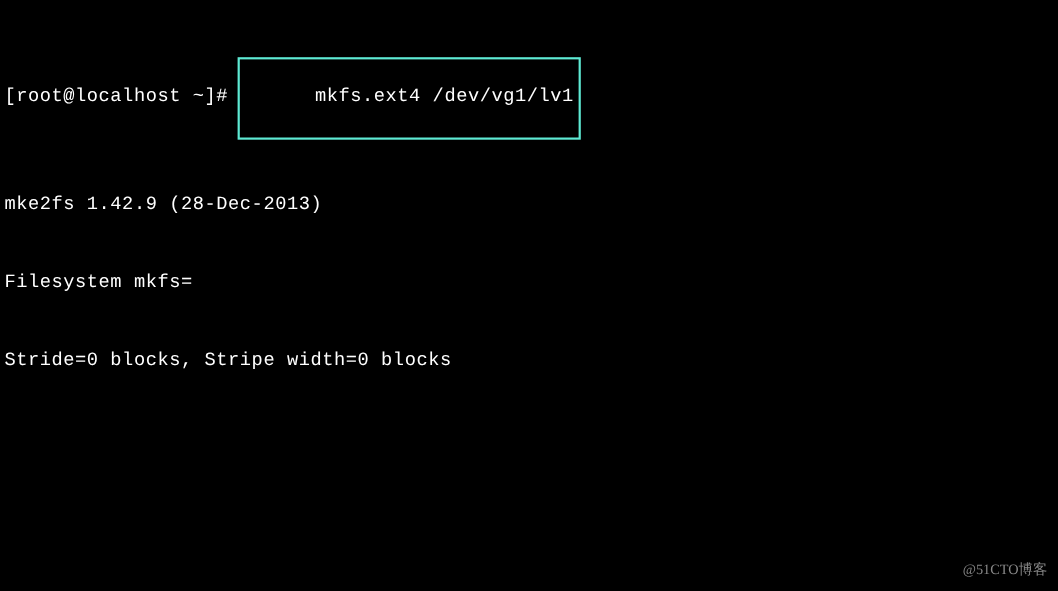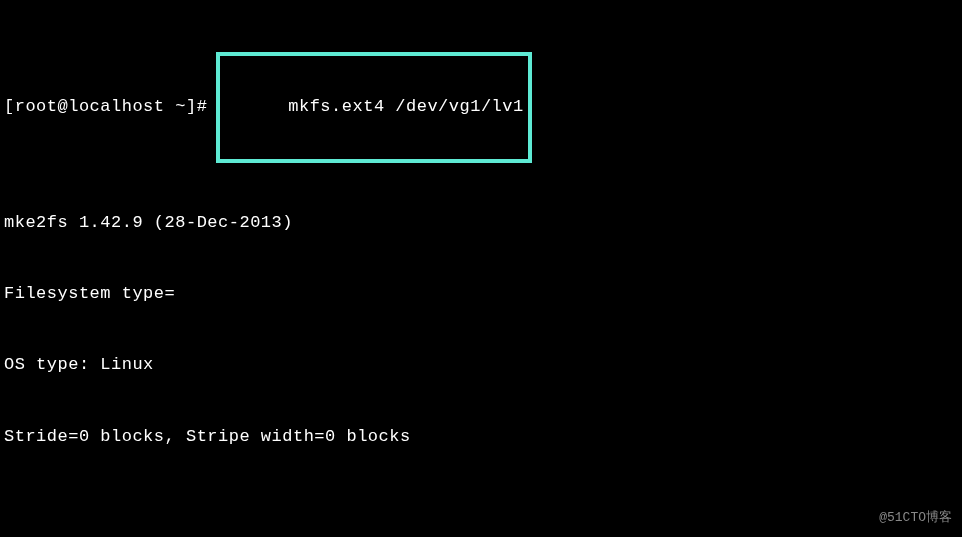--- a/index.html
+++ b/index.html
@@ -25,50 +25,49 @@
     }
     .prompt-line {
       display: flex;
       align-items: center;
       font-family: Liberation Mono, monospace;
     }
     .prompt {
       white-space: pre;
     }
     .highlight-box {
-      border: 4px solid #5eead4;
-      padding: 16px 4px;
+      border: 2px solid #5eead4;
+      padding: 0 4px;
       display: inline-block;
       margin-left: -2px;
     }
     .line {
       display: block;
     }
     .watermark {
       position: absolute;
       bottom: 10px;
       right: 10px;
       color: #888;
       font-size: 13px;
-      font-family: Liberation Mono, monospace;
+      font-family: Liberation Serif, serif;
     }
   </style>
 </head>
 <body>
 
 <div class="terminal">
   <div class="prompt-line">
     <span class="prompt">[root@localhost ~]# </span>
     <span class="highlight-box">
       <span>mkfs.ext4 /dev/vg1/lv1</span>
     </span>
   </div>
   <span class="line">mke2fs 1.42.9 (28-Dec-2013)</span>
-  <span class="line">Filesystem type=</span>
-  <span class="line">OS type: Linux</span>
+  <span class="line">Filesystem mkfs=</span>
   <span class="line">Stride=0 blocks, Stripe width=0 blocks</span>
   
   
   
   
   
   
   
   
   

